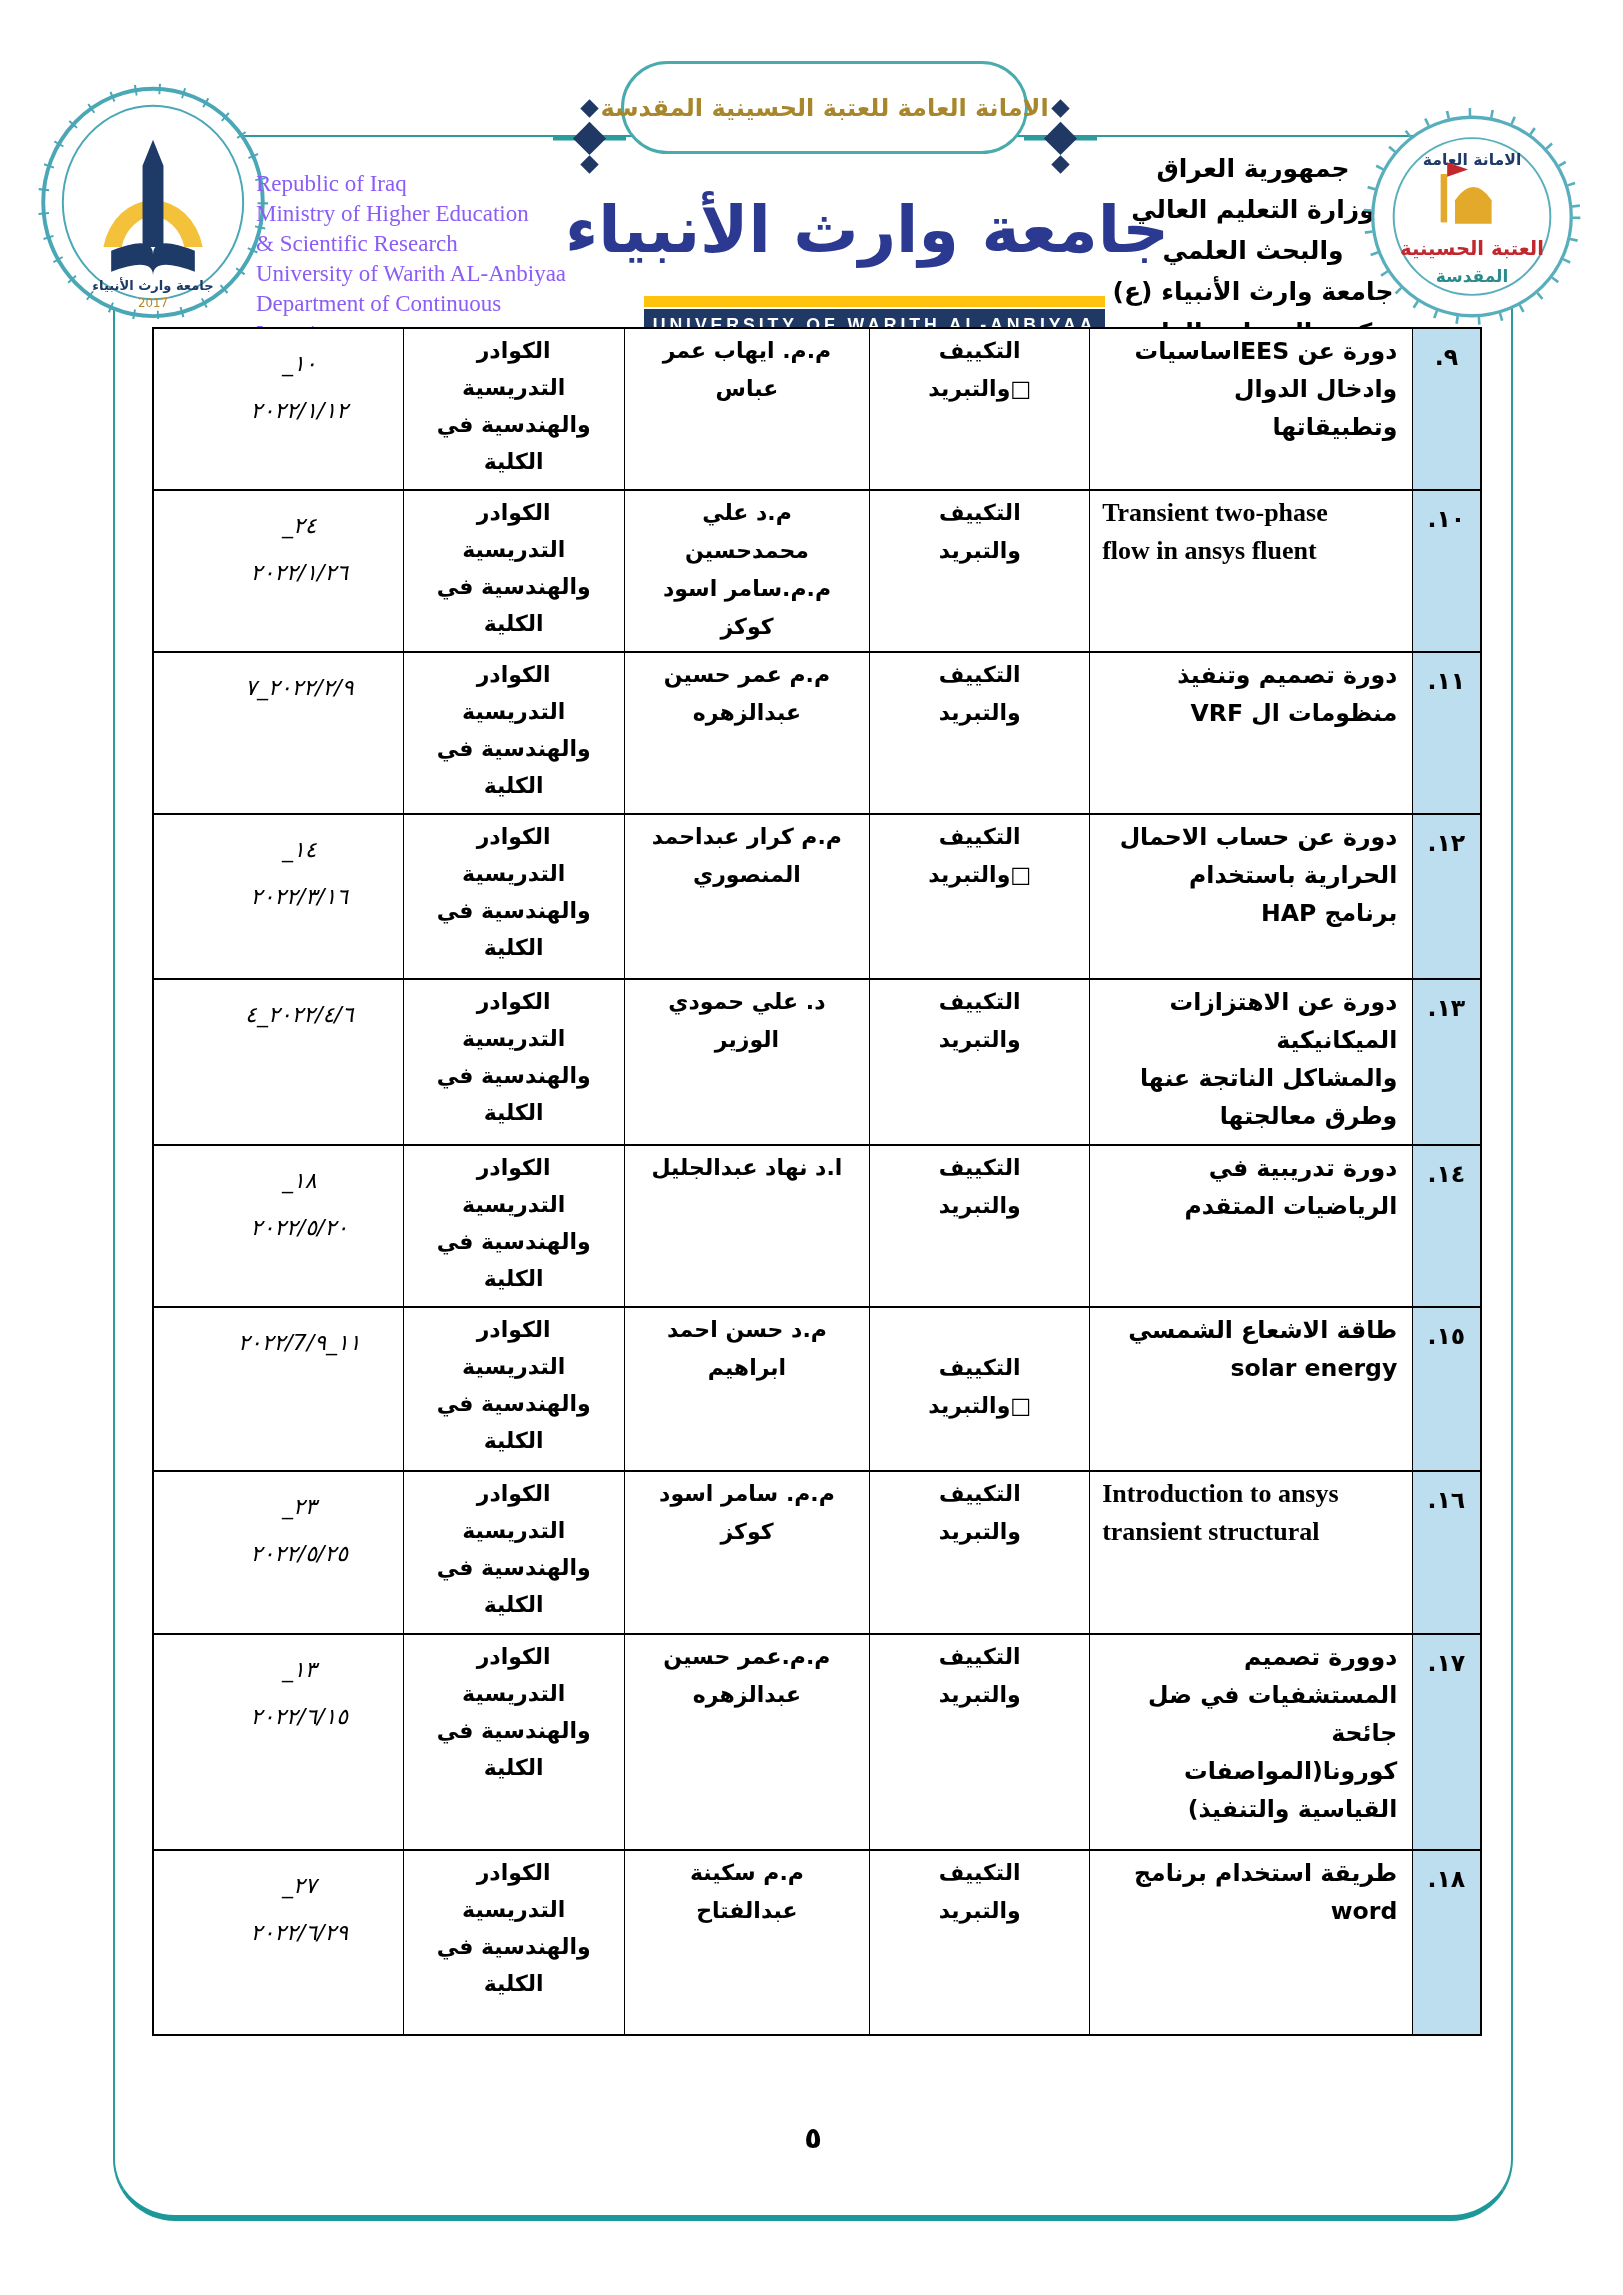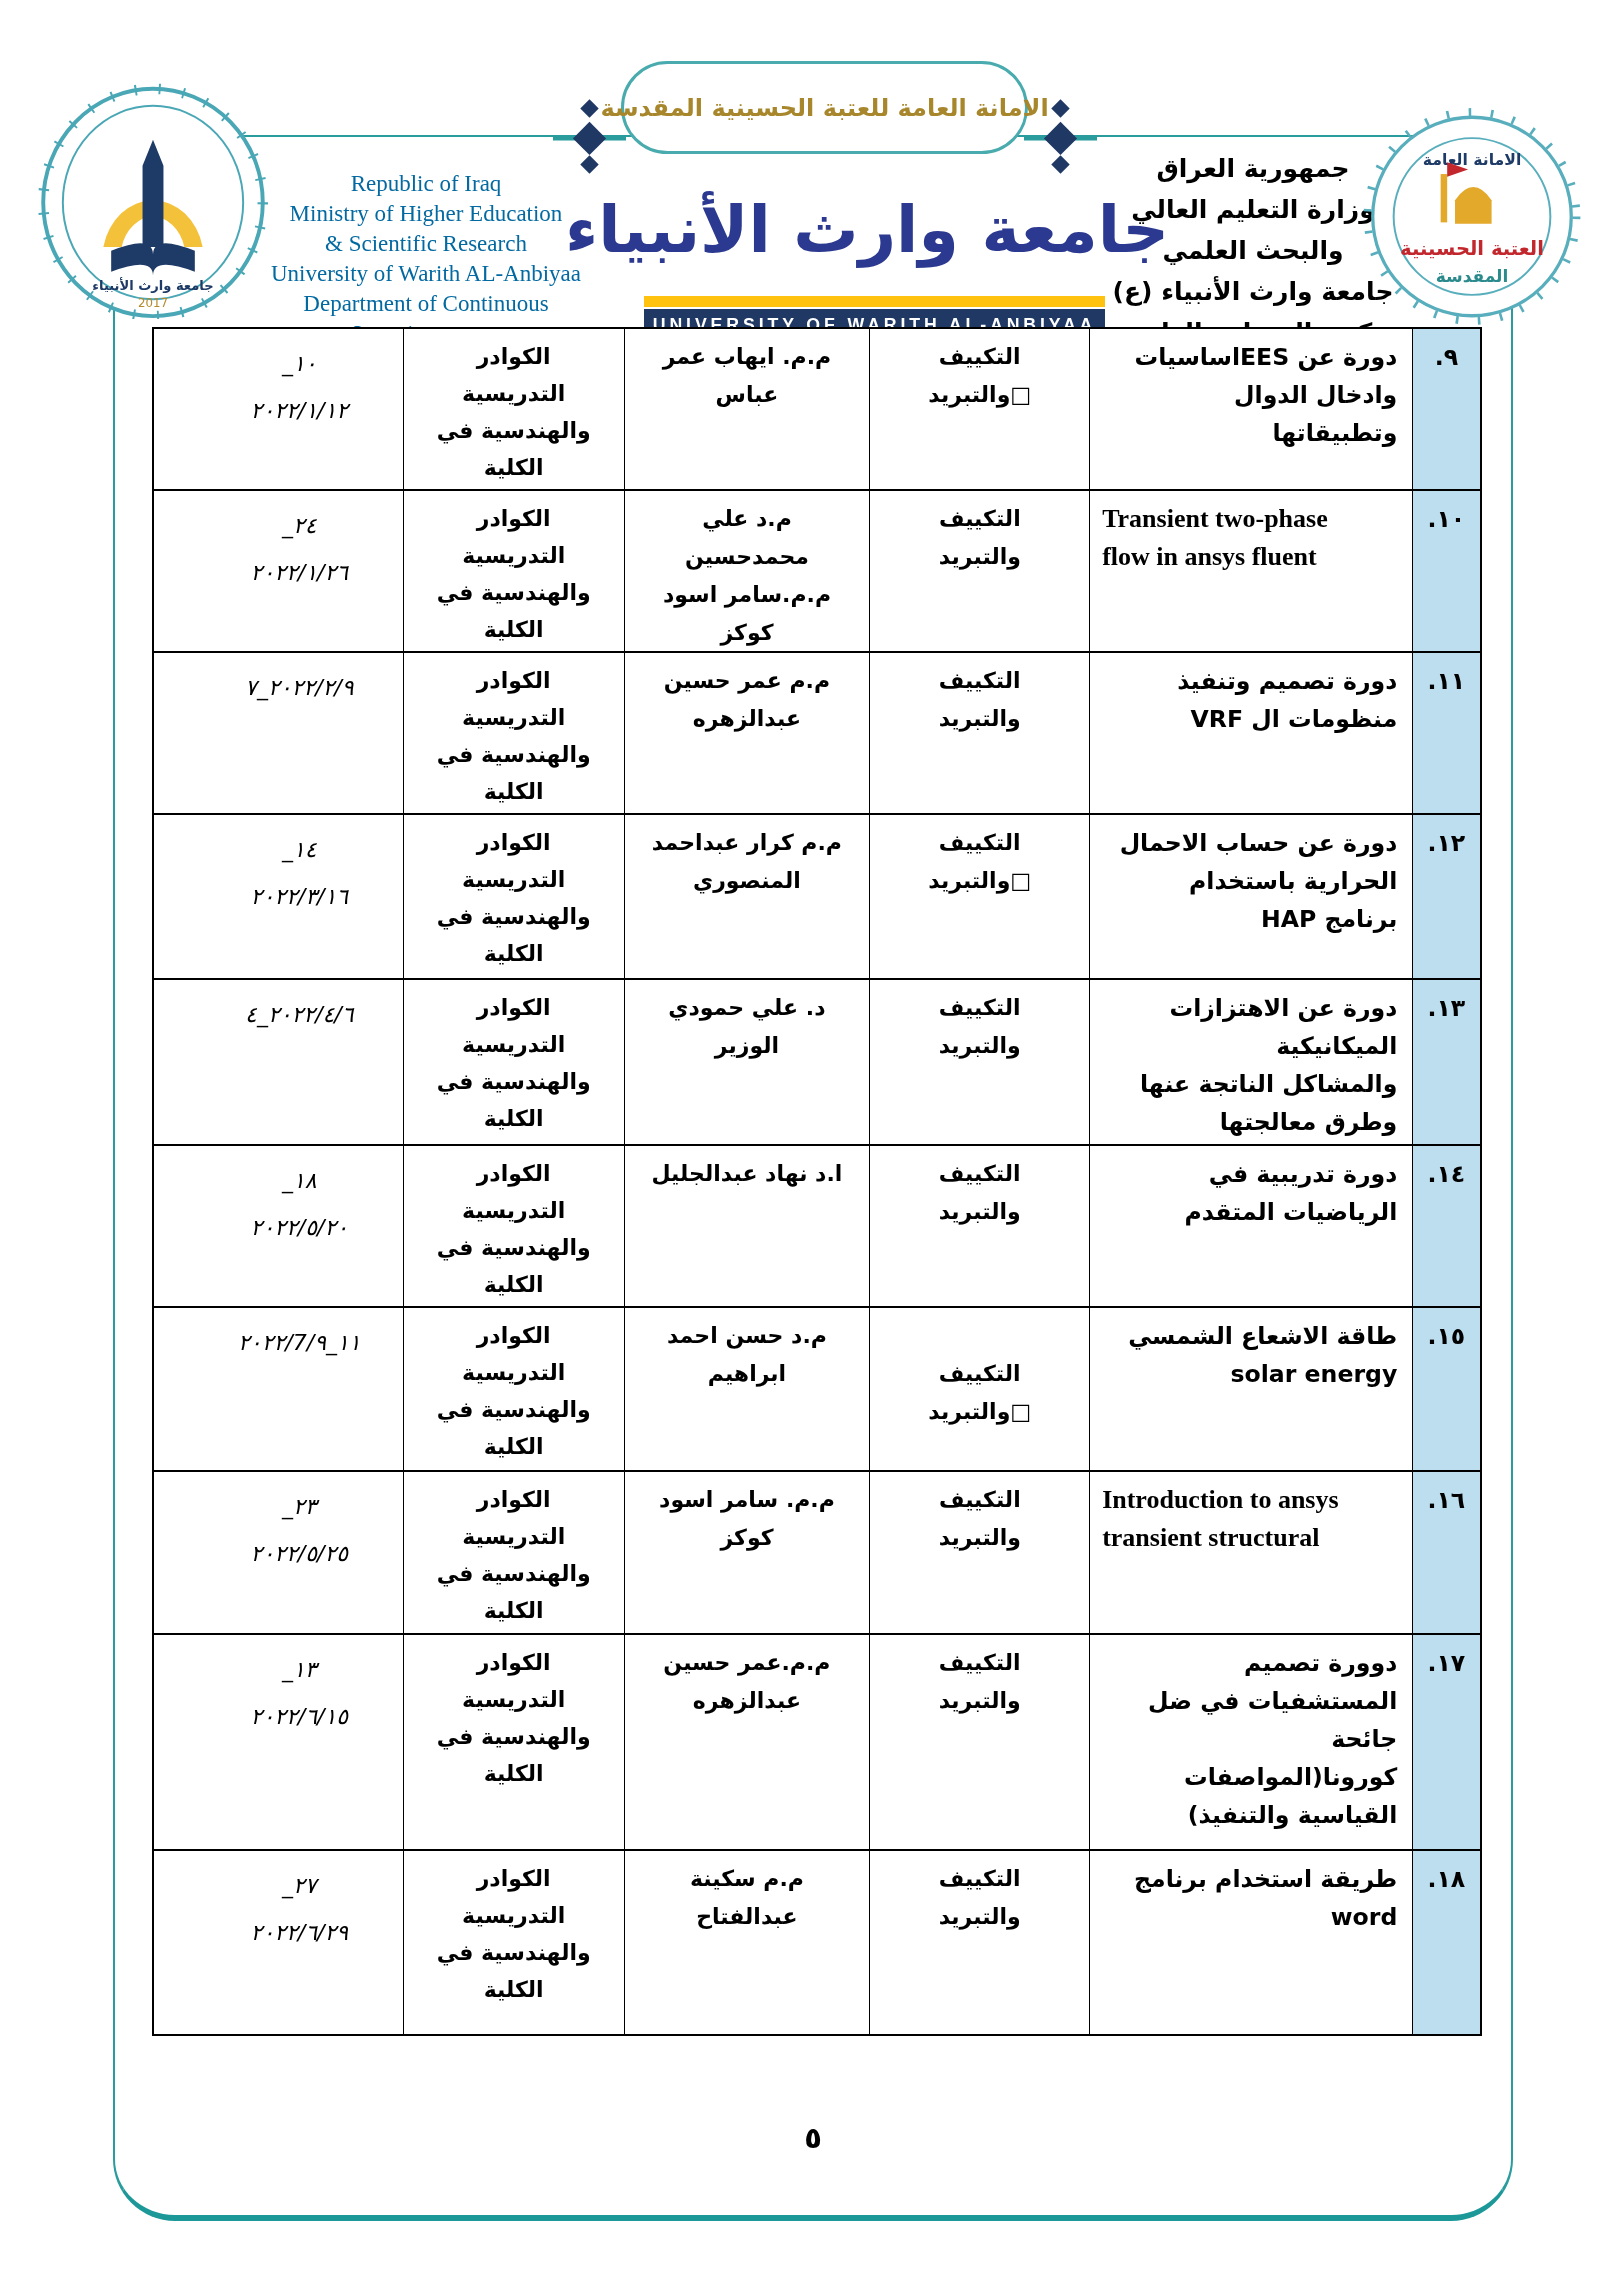--- a/index.html
+++ b/index.html
@@ -9,22 +9,22 @@
   
   .frame{position:absolute;left:113px;top:135px;width:1400px;height:2086px;
          border:2.6px solid #2a9c9d;border-bottom:6.5px solid #1d9899;
          border-radius:52px 52px 62px 62px;box-sizing:border-box;}
 
   
   .seal{position:absolute;}
   .seal-left{left:38px;top:82px;width:230px;height:237px;}
   .seal-right{left:1362px;top:97px;width:220px;height:239px;}
 
-  .hdr-left{position:absolute;left:256px;top:169px;width:340px;text-align:center;
-            font-family:"Liberation Serif",serif;font-size:23px;line-height:30px;color:#0369a1;}
+  .hdr-left{position:absolute;left:256px;top:169px;width:340px;text-align:left;
+            font-family:"Liberation Serif",serif;font-size:23px;line-height:30px;color:#8b5cf6;}
   .hdr-right{position:absolute;left:1106px;top:148px;width:294px;text-align:center;
              direction:rtl;font-weight:bold;font-size:25px;line-height:41px;}
 
   .band{position:absolute;left:621px;top:61px;width:407px;height:93px;
         border:3.3px solid #49abad;border-radius:72px;background:#fff;box-sizing:border-box;
         display:flex;align-items:center;justify-content:center;}
   .band-text{color:#a8872c;font-weight:bold;font-size:24px;white-space:nowrap;direction:rtl;}
 
   .ornament{position:absolute;width:73px;height:77px;}
   .orn-left{left:553px;top:98px;}
@@ -37,21 +37,21 @@
   .uni-navy{position:absolute;left:644px;top:309px;width:461px;height:33px;background:#203864;
             display:flex;align-items:center;justify-content:center;}
   .uni-navy span{color:#fff;font-family:"Liberation Sans",sans-serif;font-weight:bold;
                  font-size:17.7px;letter-spacing:3.9px;white-space:nowrap;}
 
   
   .table-wrap{position:absolute;left:152px;top:327px;width:1330px;direction:rtl;
               border:2px solid #000;box-sizing:border-box;background:#fff;}
   .trow{display:flex;border-top:2.6px double #000;box-sizing:border-box;}
   .trow:first-child{border-top:none;}
-  .cell{box-sizing:border-box;border-left:1.3px solid #000;padding-top:9px;
+  .cell{box-sizing:border-box;border-left:1.3px solid #000;padding-top:3px;
         white-space:pre-line;font-weight:bold;font-size:22px;line-height:38px;
         overflow:hidden;}
   .cell:last-child{border-left:none;}
   .c-num{width:72px;background:#bcdeef;text-align:center;font-size:23.6px;padding-top:9.2px;}
   .c-course{width:339px;text-align:right;padding-right:14.4px;padding-left:6.5px;font-size:23.6px;}
   .c-course.en{direction:ltr;text-align:left;padding-left:11.8px;padding-right:5.2px;
                font-family:"Liberation Serif",serif;font-size:26px;line-height:38px;}
   .c-dept{width:232px;text-align:center;}
   .c-instr{width:259px;text-align:center;}
   .c-aud{width:233px;text-align:center;line-height:37px;}

